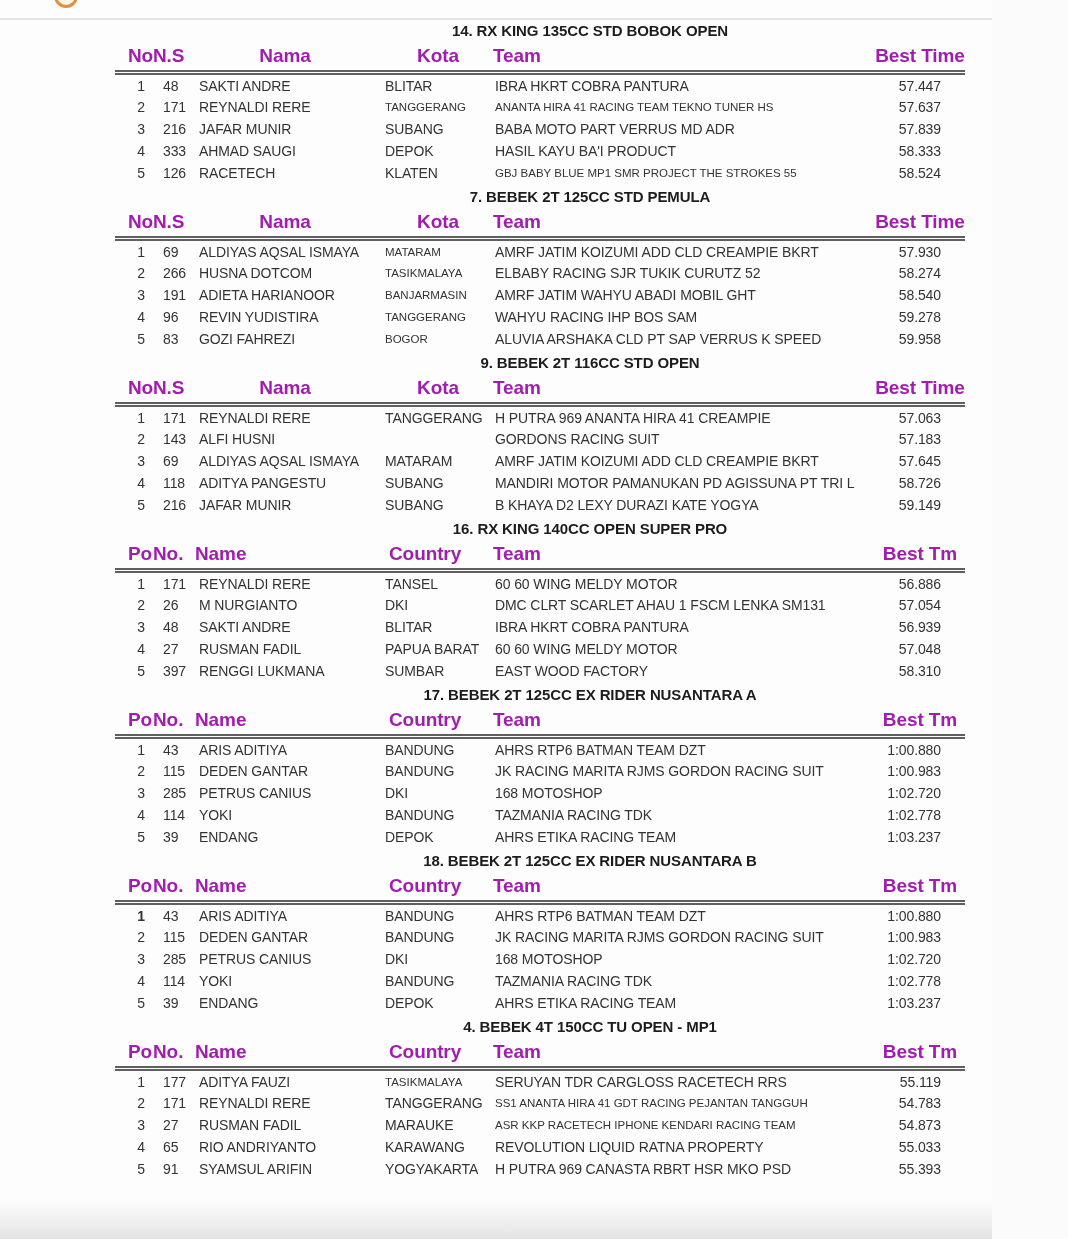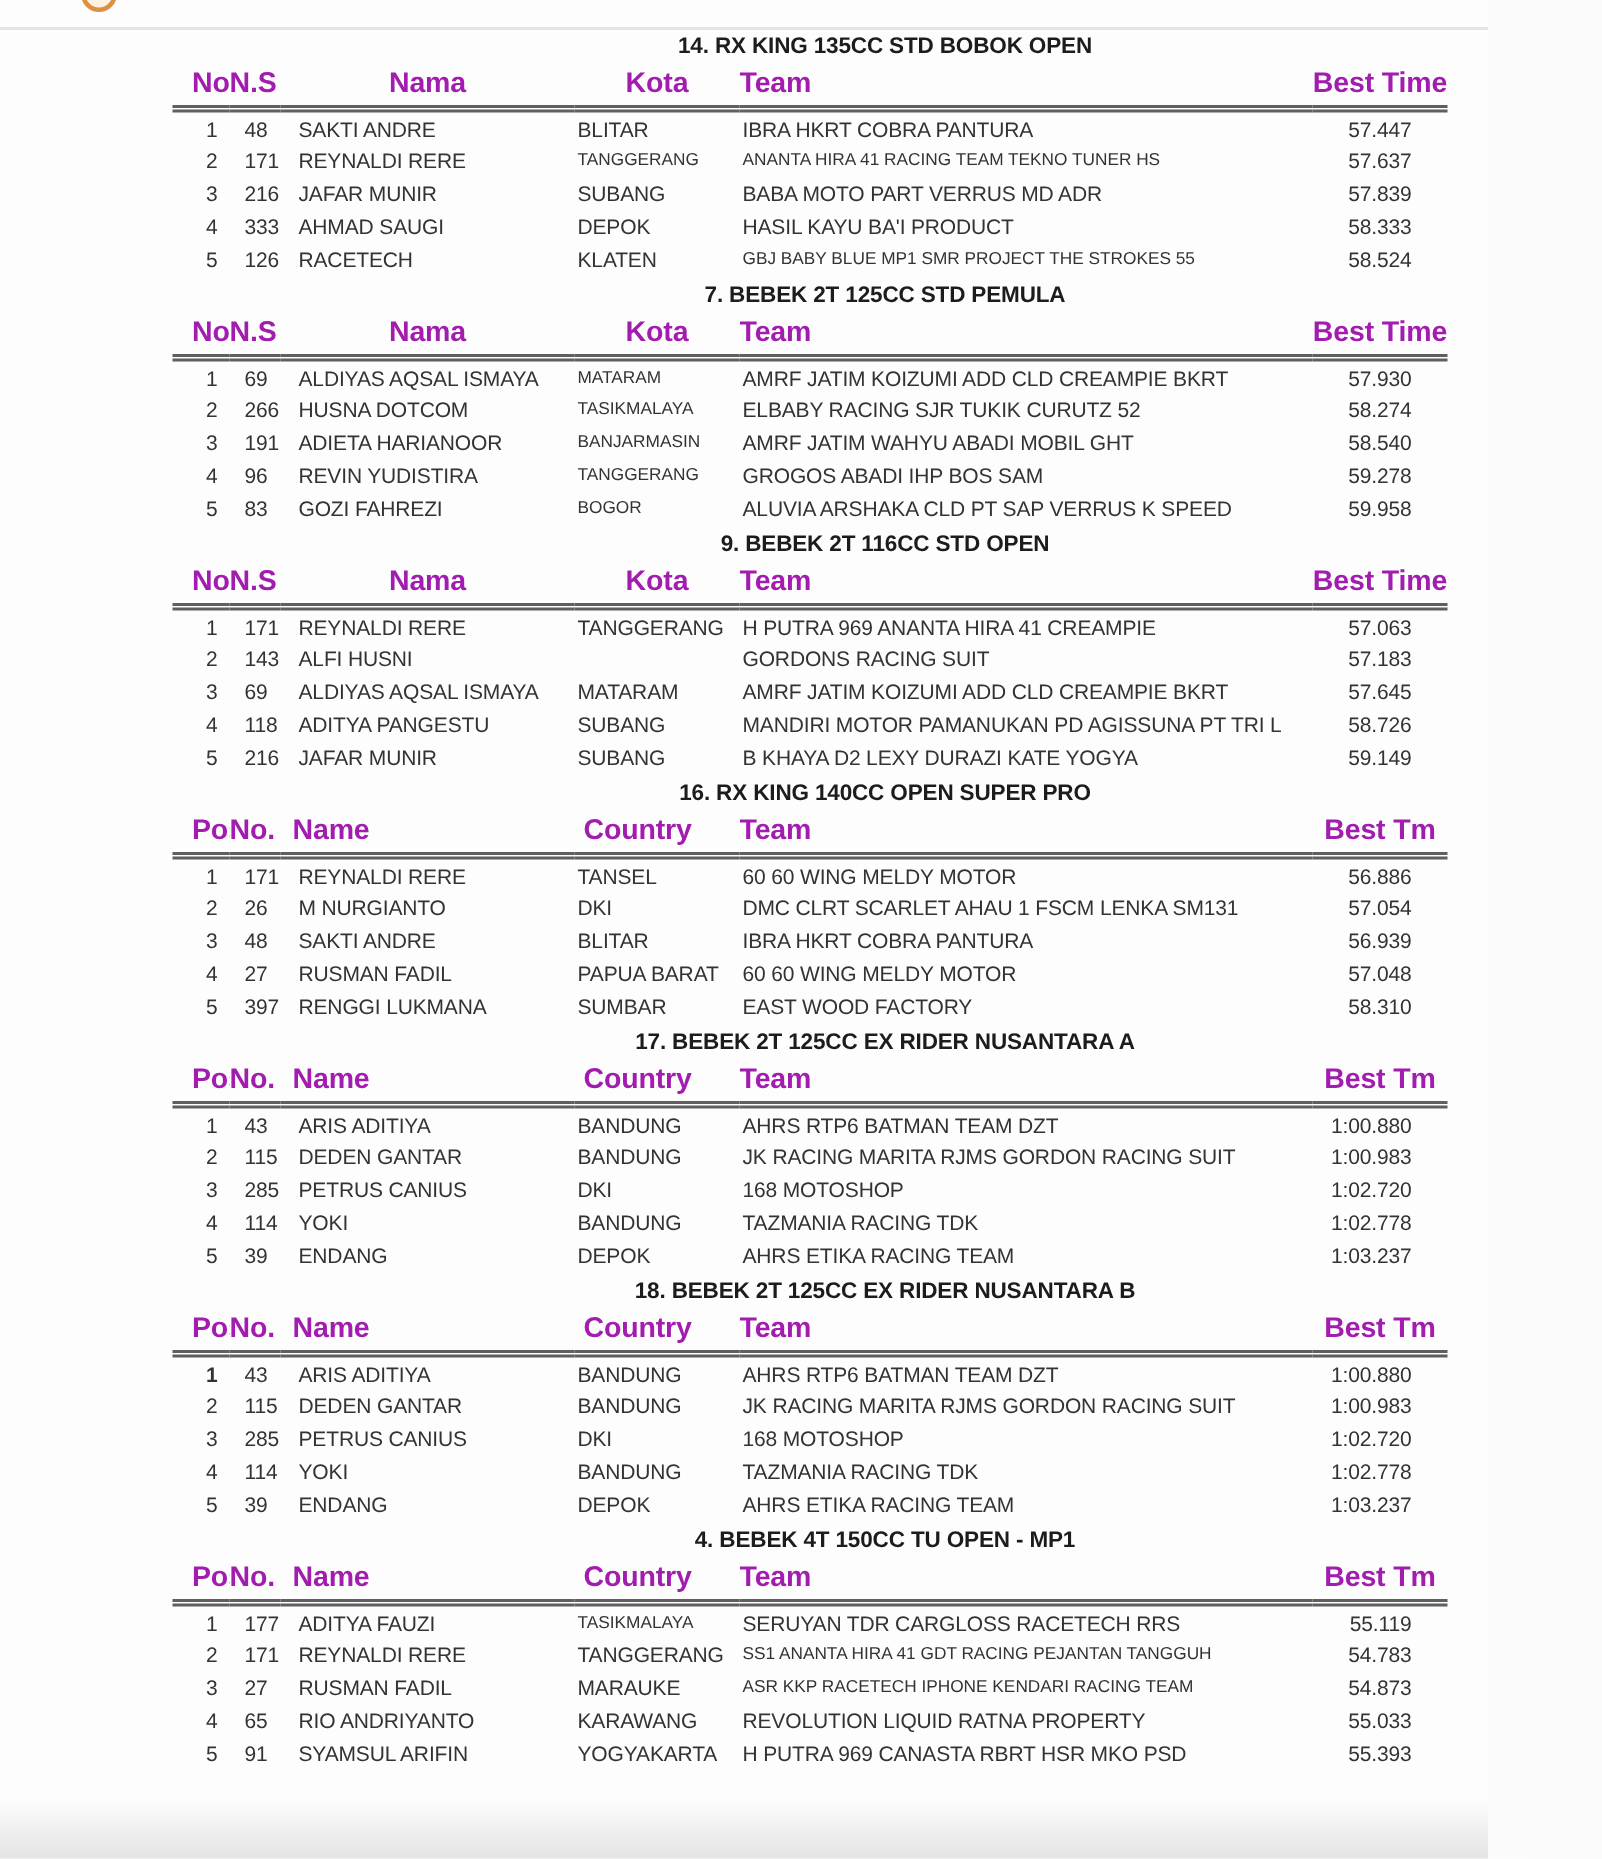--- a/index.html
+++ b/index.html
@@ -218,21 +218,21 @@
               <td class="col-name">ADIETA HARIANOOR</td>
               <td class="col-city small">BANJARMASIN</td>
               <td class="col-team">AMRF JATIM WAHYU ABADI MOBIL GHT</td>
               <td class="col-time">58.540</td>
             </tr>
             <tr>
               <td class="col-pos">4</td>
               <td class="col-num">96</td>
               <td class="col-name">REVIN YUDISTIRA</td>
               <td class="col-city small">TANGGERANG</td>
-              <td class="col-team">GROGOS ABADI IHP BOS SAM</td>
+              <td class="col-team">WAHYU RACING IHP BOS SAM</td>
               <td class="col-time">59.278</td>
             </tr>
             <tr>
               <td class="col-pos">5</td>
               <td class="col-num">83</td>
               <td class="col-name">GOZI FAHREZI</td>
               <td class="col-city small">BOGOR</td>
               <td class="col-team">ALUVIA ARSHAKA CLD PT SAP VERRUS K SPEED</td>
               <td class="col-time">59.958</td>
             </tr>

